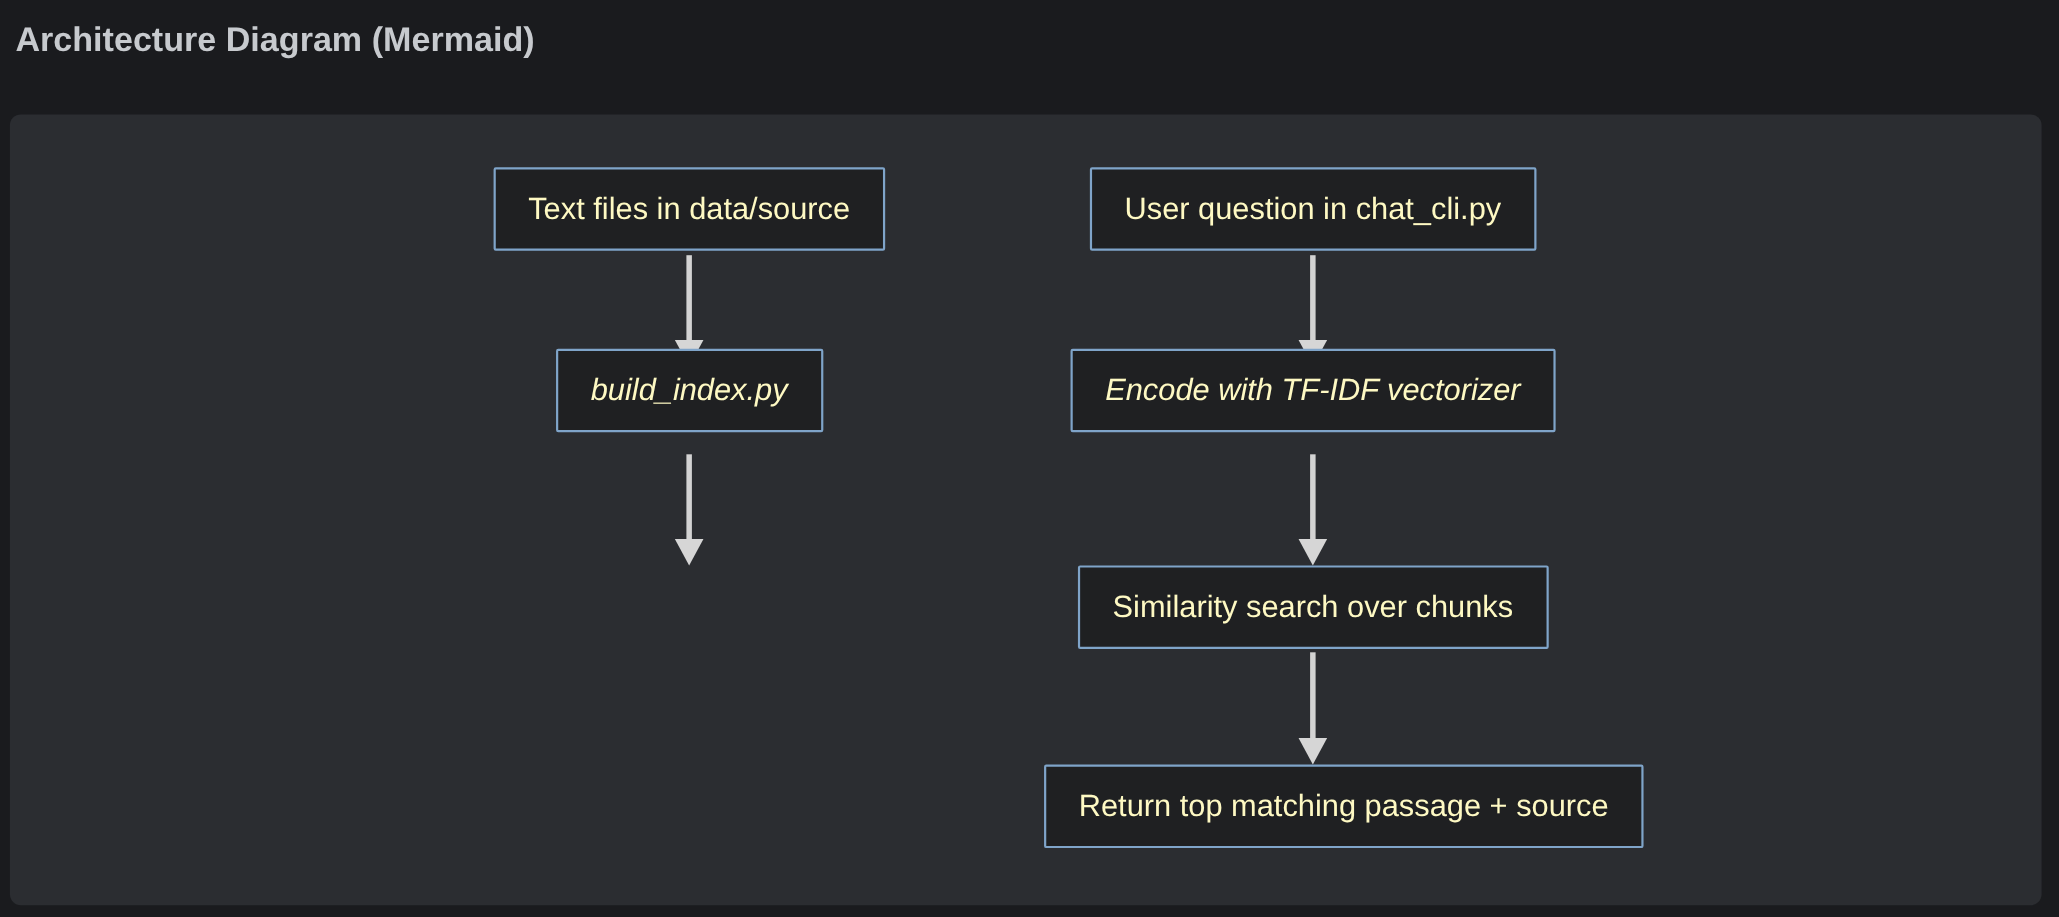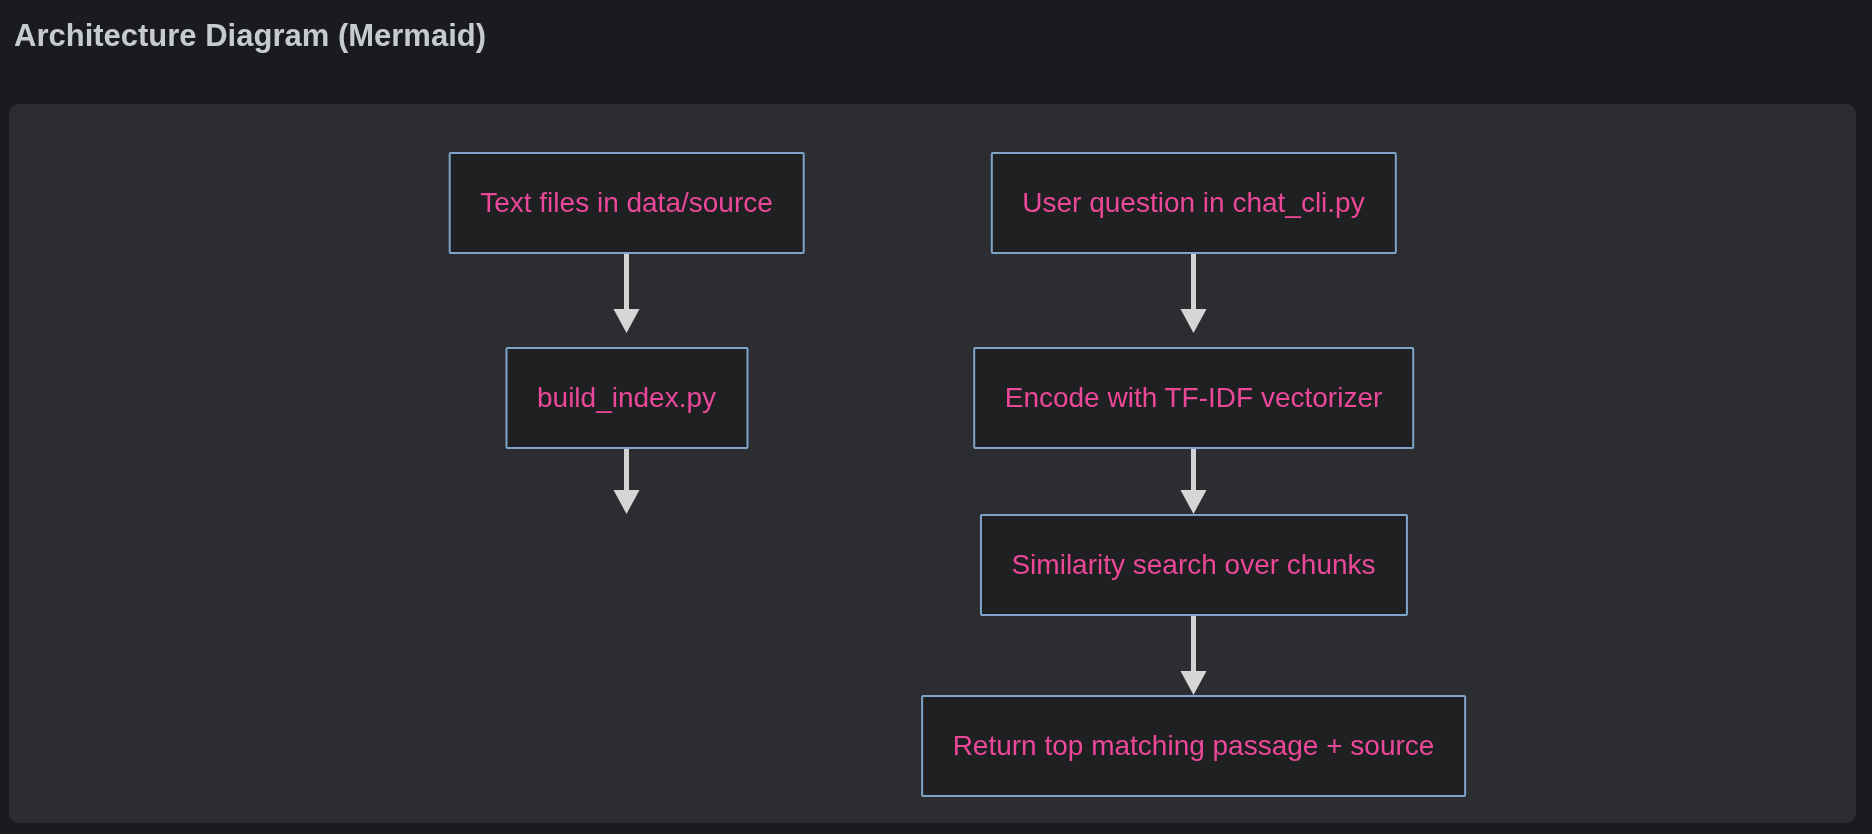--- a/index.html
+++ b/index.html
@@ -35,38 +35,38 @@
   .edges line {
     stroke: #d3d3d3;
     stroke-width: 5;
   }
   .edges polygon {
     fill: #d6d6d6;
     stroke: none;
   }
   .node {
     position: absolute;
-    height: 102px;
+    height: 76px;
     transform: translateX(-50%);
     background: #1f2022;
     border: 2px solid #7fa4c9;
     border-radius: 2px;
-    color: #ec4899;
+    color: #fef9c3;
     font-size: 28px;
     display: flex;
     align-items: center;
     justify-content: center;
     padding: 0 30px;
     white-space: nowrap;
   }
   
   .row1 { top: 48px; }
-  .row2 { top: 243px; }
+  .row2 { top: 213px; font-style: italic; }
   .row3 { top: 410px; }
-  .row4 { top: 591px; }
+  .row4 { top: 591px; margin-left: 28px; }
   
   .col-left  { left: 617.5px; }
   .col-right { left: 1184.5px; }
 </style>
 </head>
 <body>
 
 <div class="page-title">Architecture Diagram (Mermaid)</div>
 
 <div class="diagram-panel">

